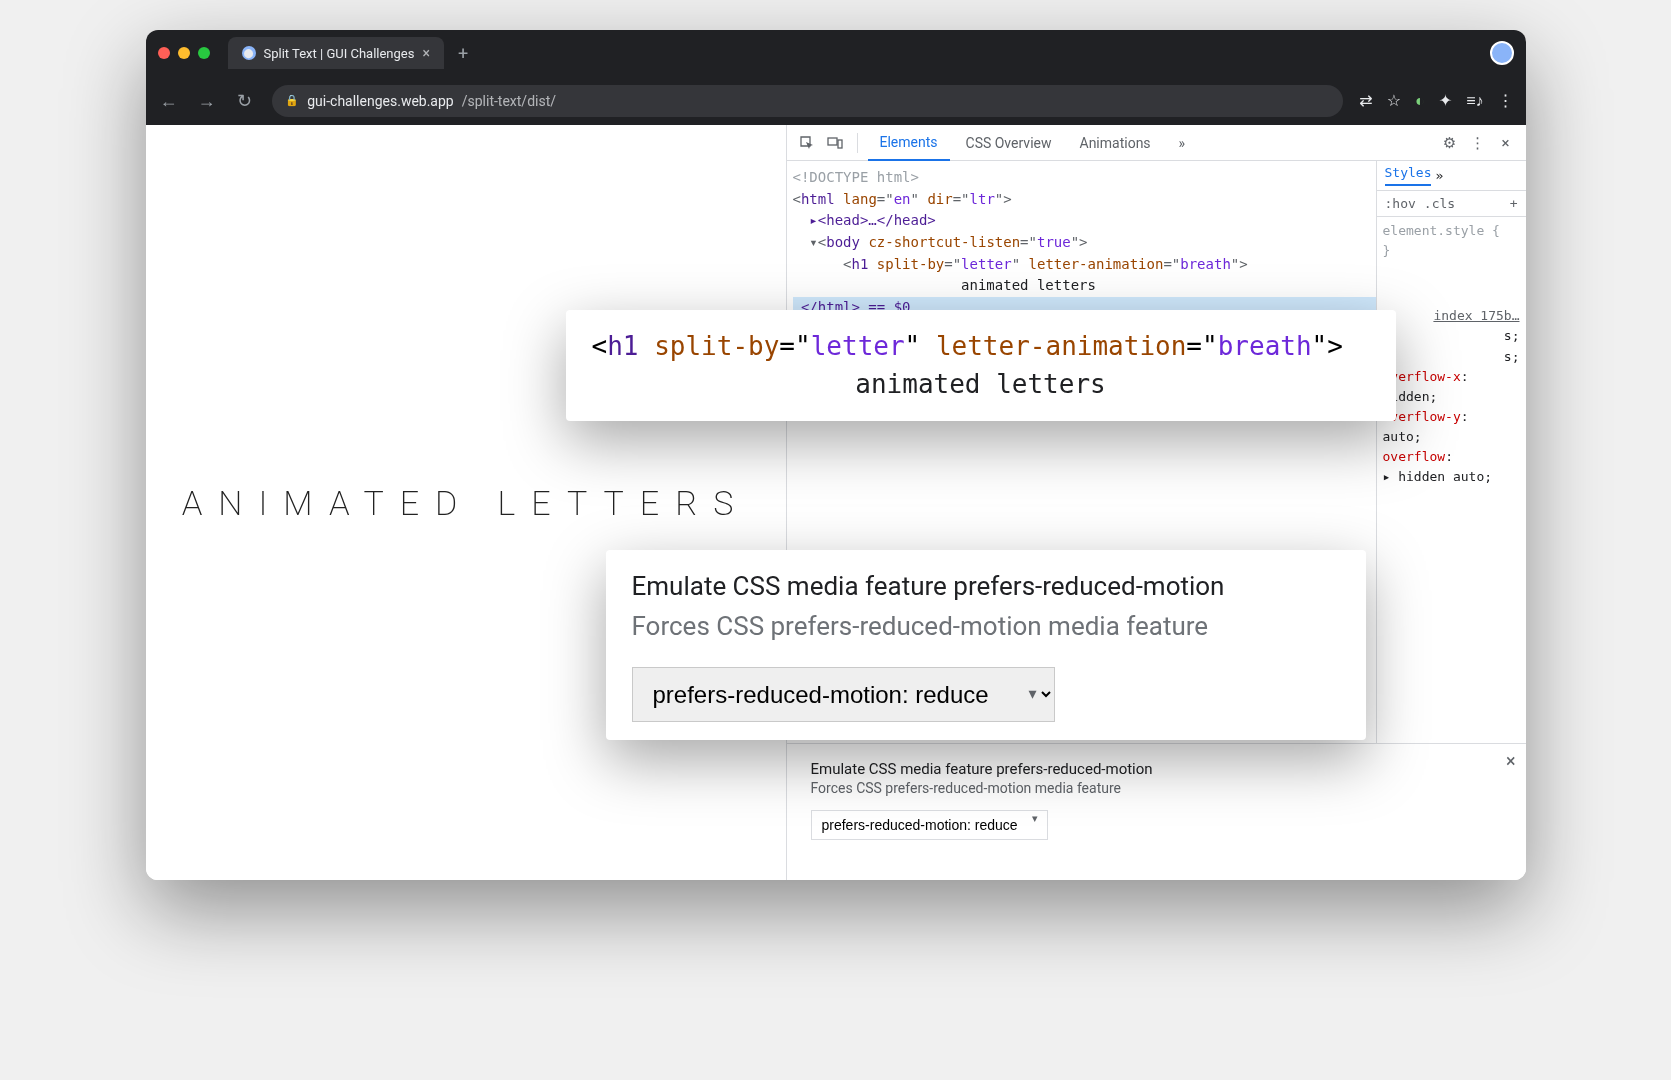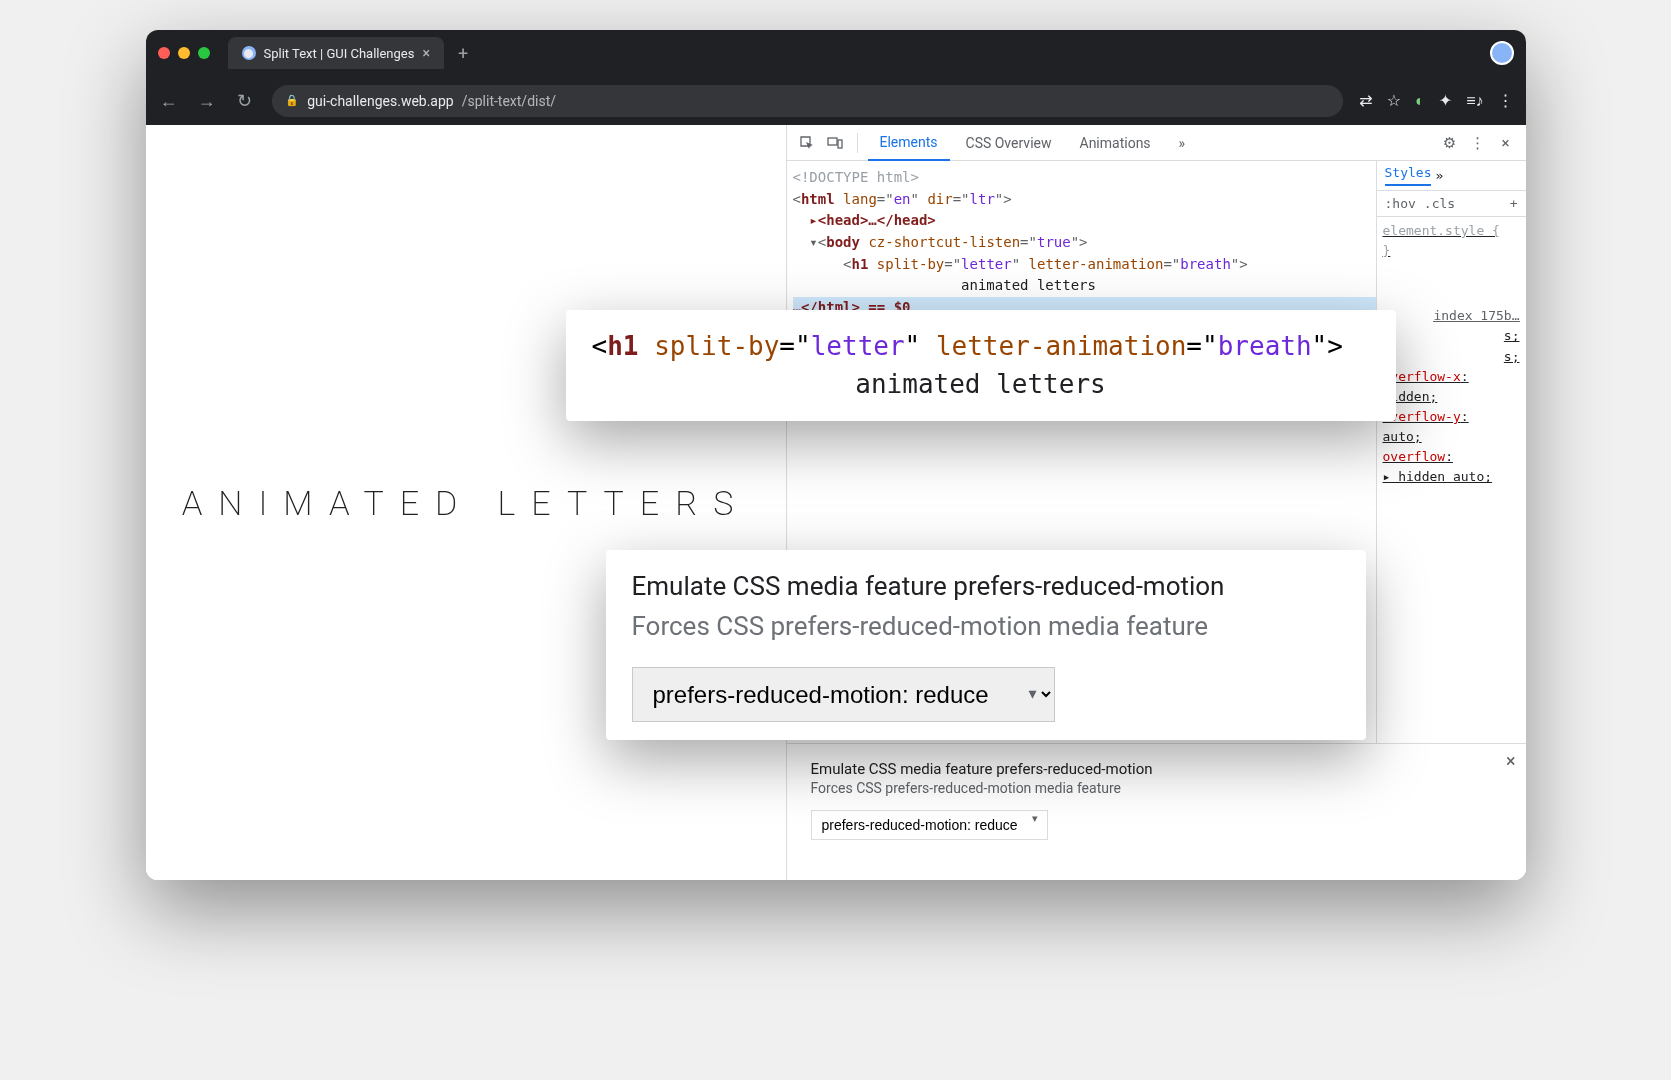--- a/index.html
+++ b/index.html
@@ -28,27 +28,27 @@
   
   .devtools { position:absolute; left:640px; top:0; right:0; bottom:0; background:#fff; border-left:1px solid #dadce0; display:flex; flex-direction:column;}
   .dt-top { display:flex; align-items:center; border-bottom:1px solid #dadce0; height:36px; padding:0 8px; gap:4px; font-size:14px; color:#5f6368;}
   .dt-ico { width:24px; height:24px; display:flex; align-items:center; justify-content:center; font-size:15px; color:#5f6368;}
   .dt-tab { padding:0 12px; height:36px; display:flex; align-items:center; color:#5f6368;}
   .dt-tab.active { color:#1a73e8; border-bottom:2px solid #1a73e8;}
   .dt-top .spacer { flex:1;}
   .dt-body { flex:1; display:flex; min-height:0;}
   .dom { flex:1; font-family: Menlo, ui-monospace, monospace; font-size:14px; line-height:1.55; padding:6px 0 0 6px; color:#5f6368; overflow:hidden;}
   .dom .ln { white-space:pre; }
-  .tok-gray{color:#9aa0a6;} .tok-tag{color:#7f1d1d;font-weight:bold;} .tok-attr{color:#994500;} .tok-val{color:#6d28d9;} .tok-txt{color:#202124;}
+  .tok-gray{color:#9aa0a6;} .tok-tag{color:#4c1d95;} .tok-attr{color:#994500;} .tok-val{color:#6d28d9;} .tok-txt{color:#202124;}
   .dom .sel { background:#cfe8fc; }
   .styles { width:150px; border-left:1px solid #dadce0; font-family: Menlo, ui-monospace, monospace; font-size:13px; color:#202124; overflow:hidden;}
   .styles-tabs { display:flex; align-items:center; border-bottom:1px solid #dadce0; height:30px; padding:0 8px; gap:4px;}
   .styles-tabs .st { color:#1a73e8; border-bottom:2px solid #1a73e8; padding-bottom:4px;}
   .styles-filter { display:flex; align-items:center; border-bottom:1px solid #dadce0; height:26px; padding:0 8px; gap:8px; color:#5f6368; font-size:13px;}
-  .styles-body { padding:4px 6px; line-height:1.55;text-decoration:underline;}
+  .styles-body { padding:4px 6px; line-height:1.55;}
   .prop{color:#c80000;} .valc{color:#202124;} .gray{color:#9aa0a6;} .ellips{color:#5f6368;margin-top:45px;}
   .rendering { border-top:1px solid #dadce0; padding:16px 24px 40px; font-size:15px; position:relative;}
   .rendering .r-title { color:#202124; font-size:15px;}
   .rendering .r-sub { color:#5f6368; font-size:14px; margin-top:2px;}
   .rendering select { margin-top:14px; font-size:14px; padding:6px 28px 6px 10px; border:1px solid #dadce0; background:#fff; appearance:none;}
   .sel-wrap{position:relative; display:inline-block;}
   .sel-wrap::after{content:"▾"; position:absolute; right:10px; top:50%; transform:translateY(-50%); font-size:11px; color:#5f6368; pointer-events:none;}
   .rendering .closex{position:absolute; right:10px; top:6px; font-size:18px; color:#5f6368;}
   
   .callout { position:absolute; background:#fff; box-shadow:0 20px 60px rgba(0,0,0,.35); border-radius:4px; padding:18px 26px;}

